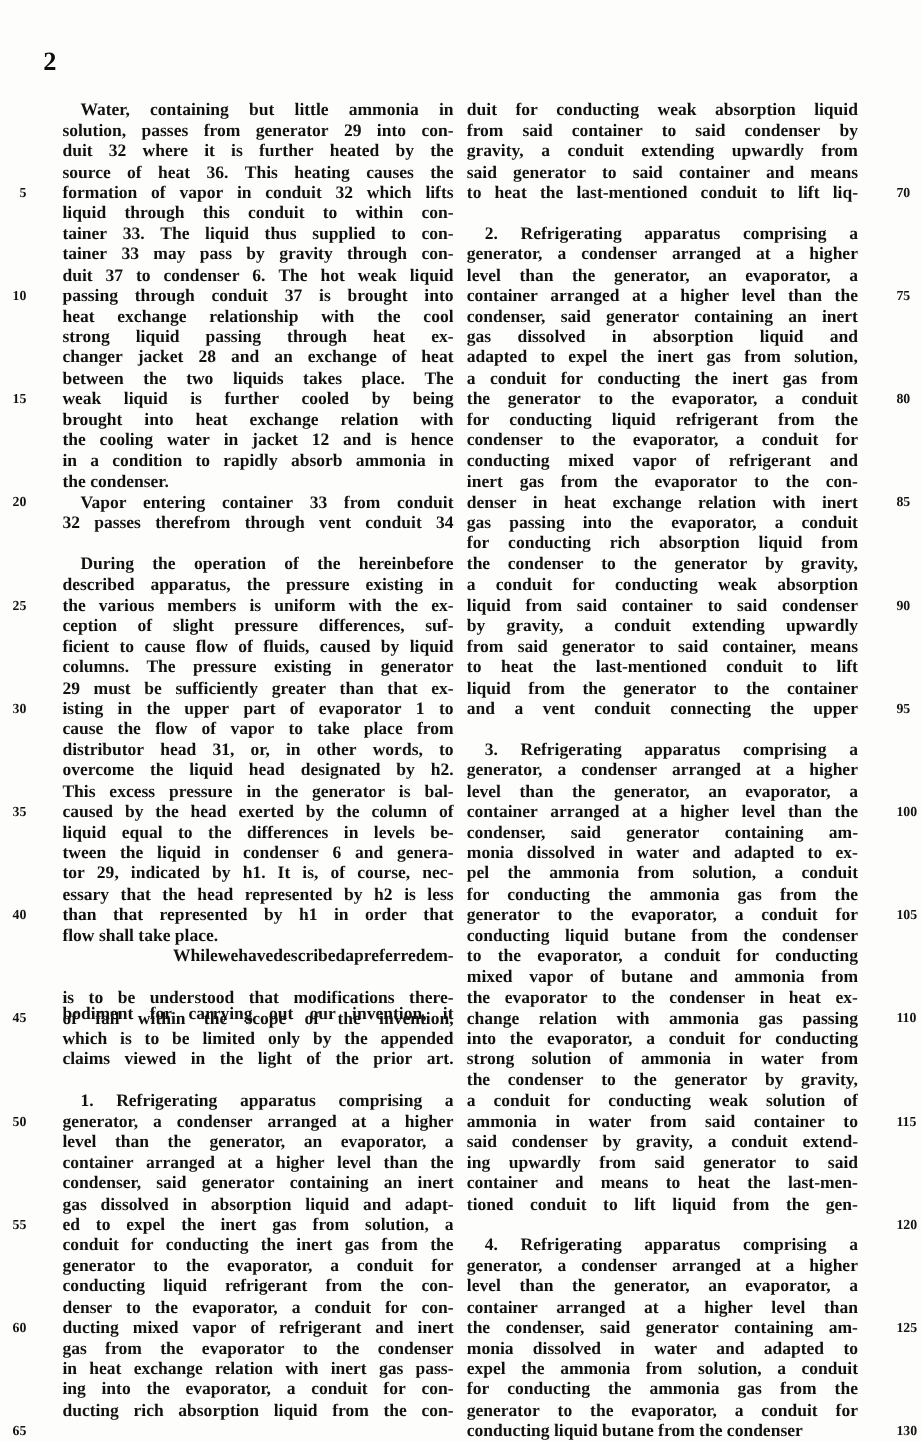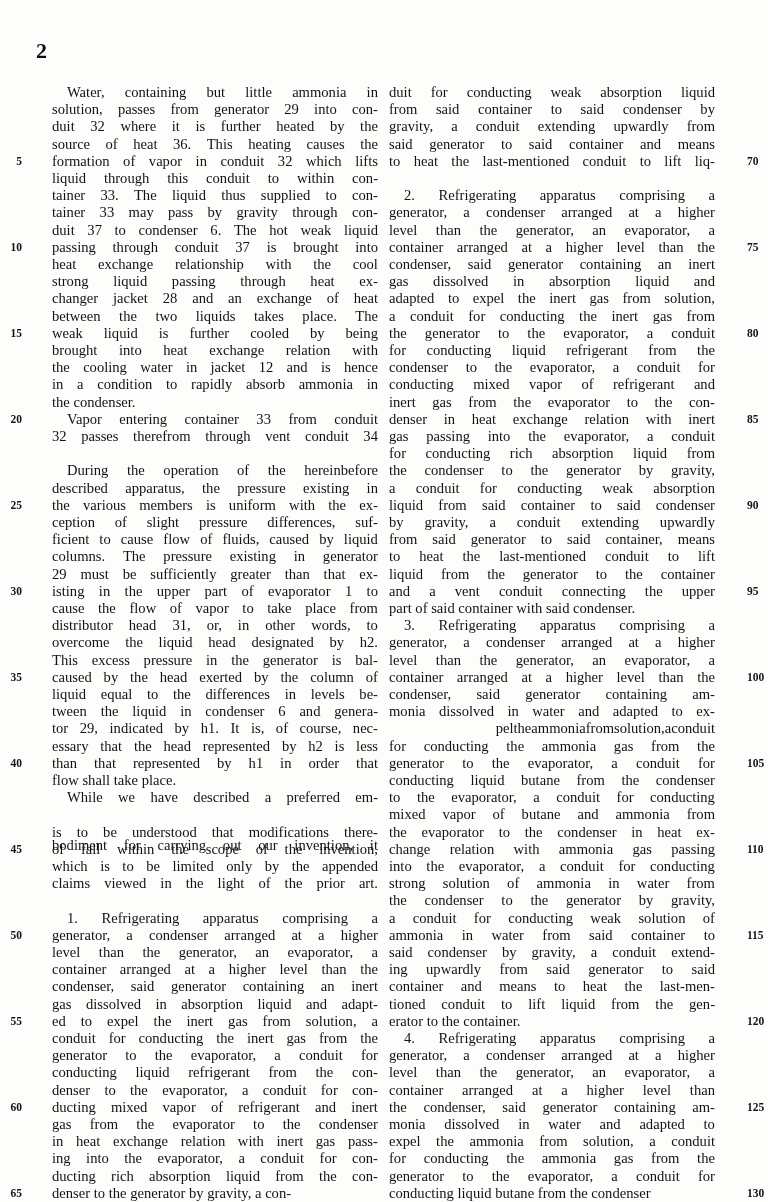--- a/index.html
+++ b/index.html
@@ -60,20 +60,21 @@
   }
   .col {
     position: absolute;
     top: 0;
   }
   .col-left  { left: 26px;  width: 352px; }
   .col-right { left: 389px; width: 352px; }
 
   .col-inner {
     position: relative;
+    font-weight: bold;
   }
   .col-left .col-inner  { margin-left: 26px; width: 326px; }
   .col-right .col-inner { margin-right: 26px; width: 326px; }
 
   
   .ln {
     position: absolute;
     left: 0;
     width: 326px;
     height: 17px;
@@ -498,21 +499,21 @@
             <span>than</span>
             <span>that</span>
             <span>represented</span>
             <span>by</span>
             <span>h1</span>
             <span>in</span>
             <span>order</span>
             <span>that</span>
           </div>
           <div class="ln left" style="top: 688px;"><span>flow</span> <span>shall</span> <span>take</span> <span>place.</span></div>
-          <div class="ln j" style="top: 705.2px; padding-left: 15px; width: 311px;">
+          <div class="ln j" style="top: 705.2px; padding-left: 15px; width: 311px; justify-content: flex-end;">
             <span>While</span>
             <span>we</span>
             <span>have</span>
             <span>described</span>
             <span>a</span>
             <span>preferred</span>
             <span>em-</span>
           </div>
           <div class="ln j" style="top: 753px;">
             <span>bodiment</span>
@@ -704,21 +705,20 @@
           </div>
           <div class="ln j" style="top: 1083.6px;">
             <span>ducting</span>
             <span>rich</span>
             <span>absorption</span>
             <span>liquid</span>
             <span>from</span>
             <span>the</span>
             <span>con-</span>
           </div>
-          <div class="ln left" style="top: 1100.8px;"><span>denser</span> <span>to</span> <span>the</span> <span>generator</span> <span>by</span> <span>gravity,</span> <span>a</span> <span>con-</span></div>
         </div>
     </div>
 
     <div class="col col-right">
       <div class="numcol" id="nums-right">
           <div class="lnum" style="top: 68.8px;">70</div>
           <div class="lnum" style="top: 154.8px;">75</div>
           <div class="lnum" style="top: 240.8px;">80</div>
           <div class="lnum" style="top: 326.8px;">85</div>
           <div class="lnum" style="top: 412.8px;">90</div>
@@ -980,21 +980,20 @@
           </div>
           <div class="ln j" style="top: 498.8px;">
             <span>and</span>
             <span>a</span>
             <span>vent</span>
             <span>conduit</span>
             <span>connecting</span>
             <span>the</span>
             <span>upper</span>
           </div>
-          <div class="ln left" style="top: 516px;"><span>part</span> <span>of</span> <span>said</span> <span>container</span> <span>with</span> <span>said</span> <span>condenser.</span></div>
           <div class="ln j" style="top: 533.2px; padding-left: 15px; width: 311px;">
             <span>3.</span>
             <span>Refrigerating</span>
             <span>apparatus</span>
             <span>comprising</span>
             <span>a</span>
           </div>
           <div class="ln j" style="top: 550.4px;">
             <span>generator,</span>
             <span>a</span>
@@ -1033,21 +1032,21 @@
           <div class="ln j" style="top: 619.2px;">
             <span>monia</span>
             <span>dissolved</span>
             <span>in</span>
             <span>water</span>
             <span>and</span>
             <span>adapted</span>
             <span>to</span>
             <span>ex-</span>
           </div>
-          <div class="ln j" style="top: 636.4px; justify-content: flex-end;">
+          <div class="ln j" style="top: 636.4px;">
             <span>pel</span>
             <span>the</span>
             <span>ammonia</span>
             <span>from</span>
             <span>solution,</span>
             <span>a</span>
             <span>conduit</span>
           </div>
           <div class="ln j" style="top: 653.6px;">
             <span>for</span>
@@ -1186,21 +1185,20 @@
           <div class="ln j" style="top: 911.6px;">
             <span>tioned</span>
             <span>conduit</span>
             <span>to</span>
             <span>lift</span>
             <span>liquid</span>
             <span>from</span>
             <span>the</span>
             <span>gen-</span>
           </div>
-          <div class="ln left" style="top: 928.8px;"><span>erator</span> <span>to</span> <span>the</span> <span>container.</span></div>
           <div class="ln j" style="top: 946px; padding-left: 15px; width: 311px;">
             <span>4.</span>
             <span>Refrigerating</span>
             <span>apparatus</span>
             <span>comprising</span>
             <span>a</span>
           </div>
           <div class="ln j" style="top: 963.2px;">
             <span>generator,</span>
             <span>a</span>

